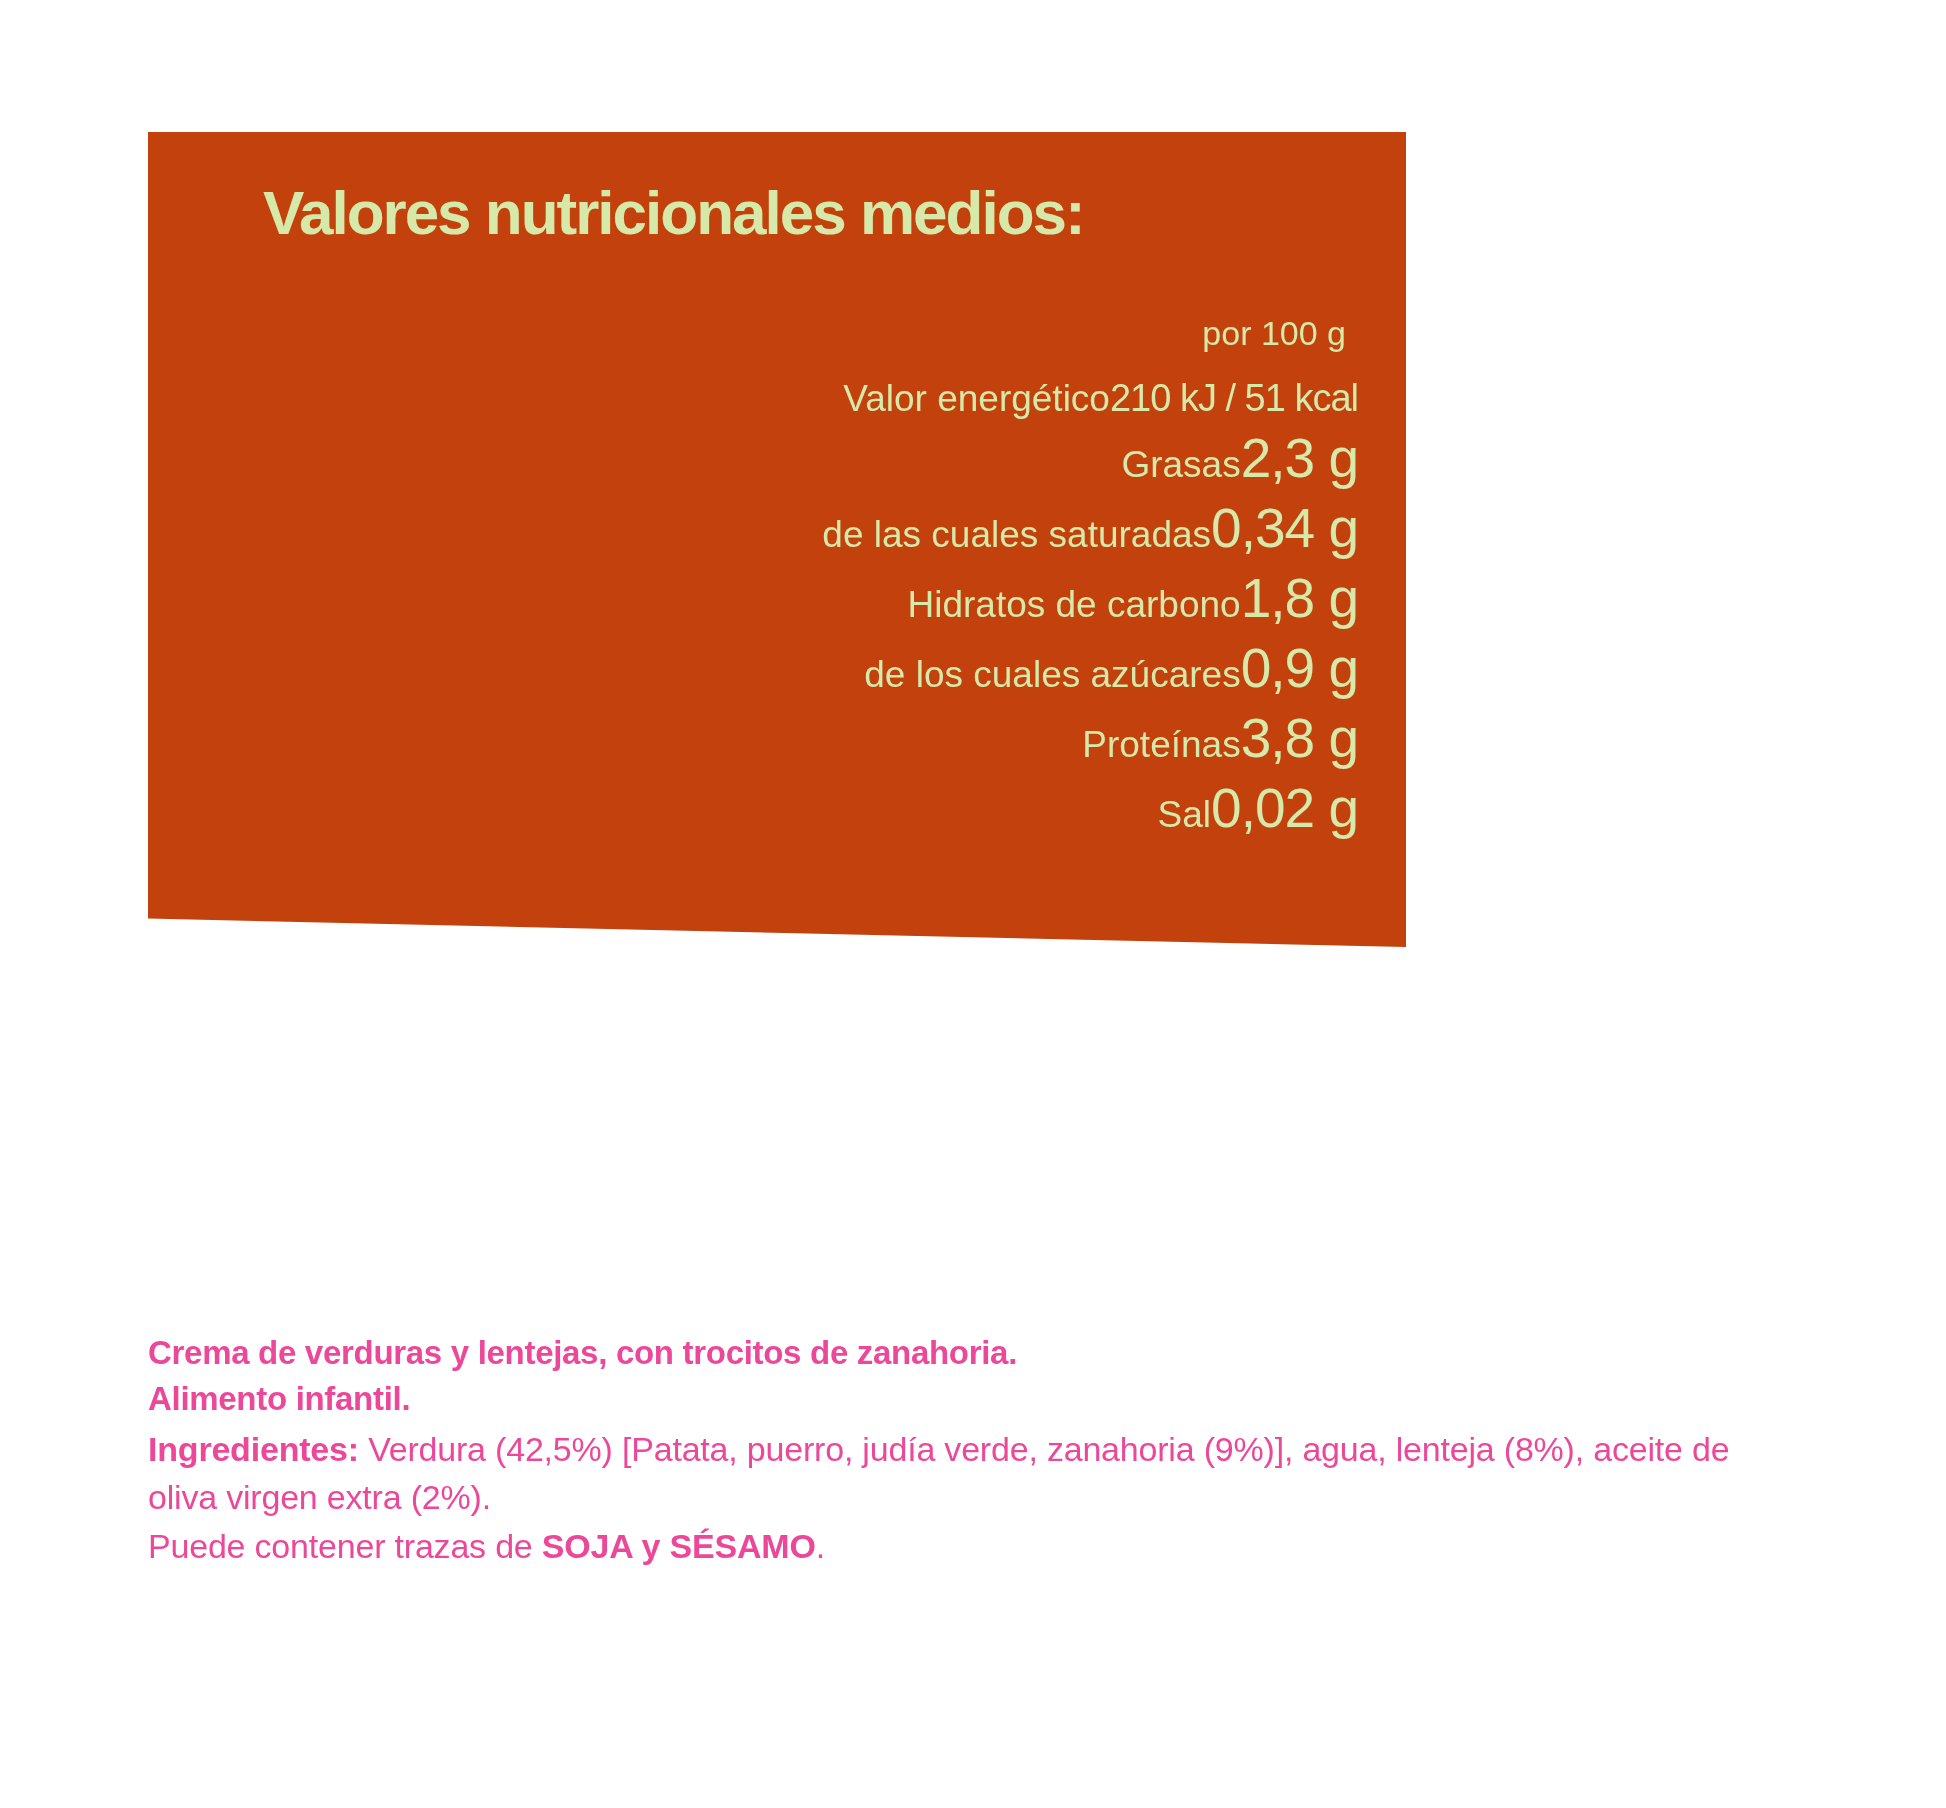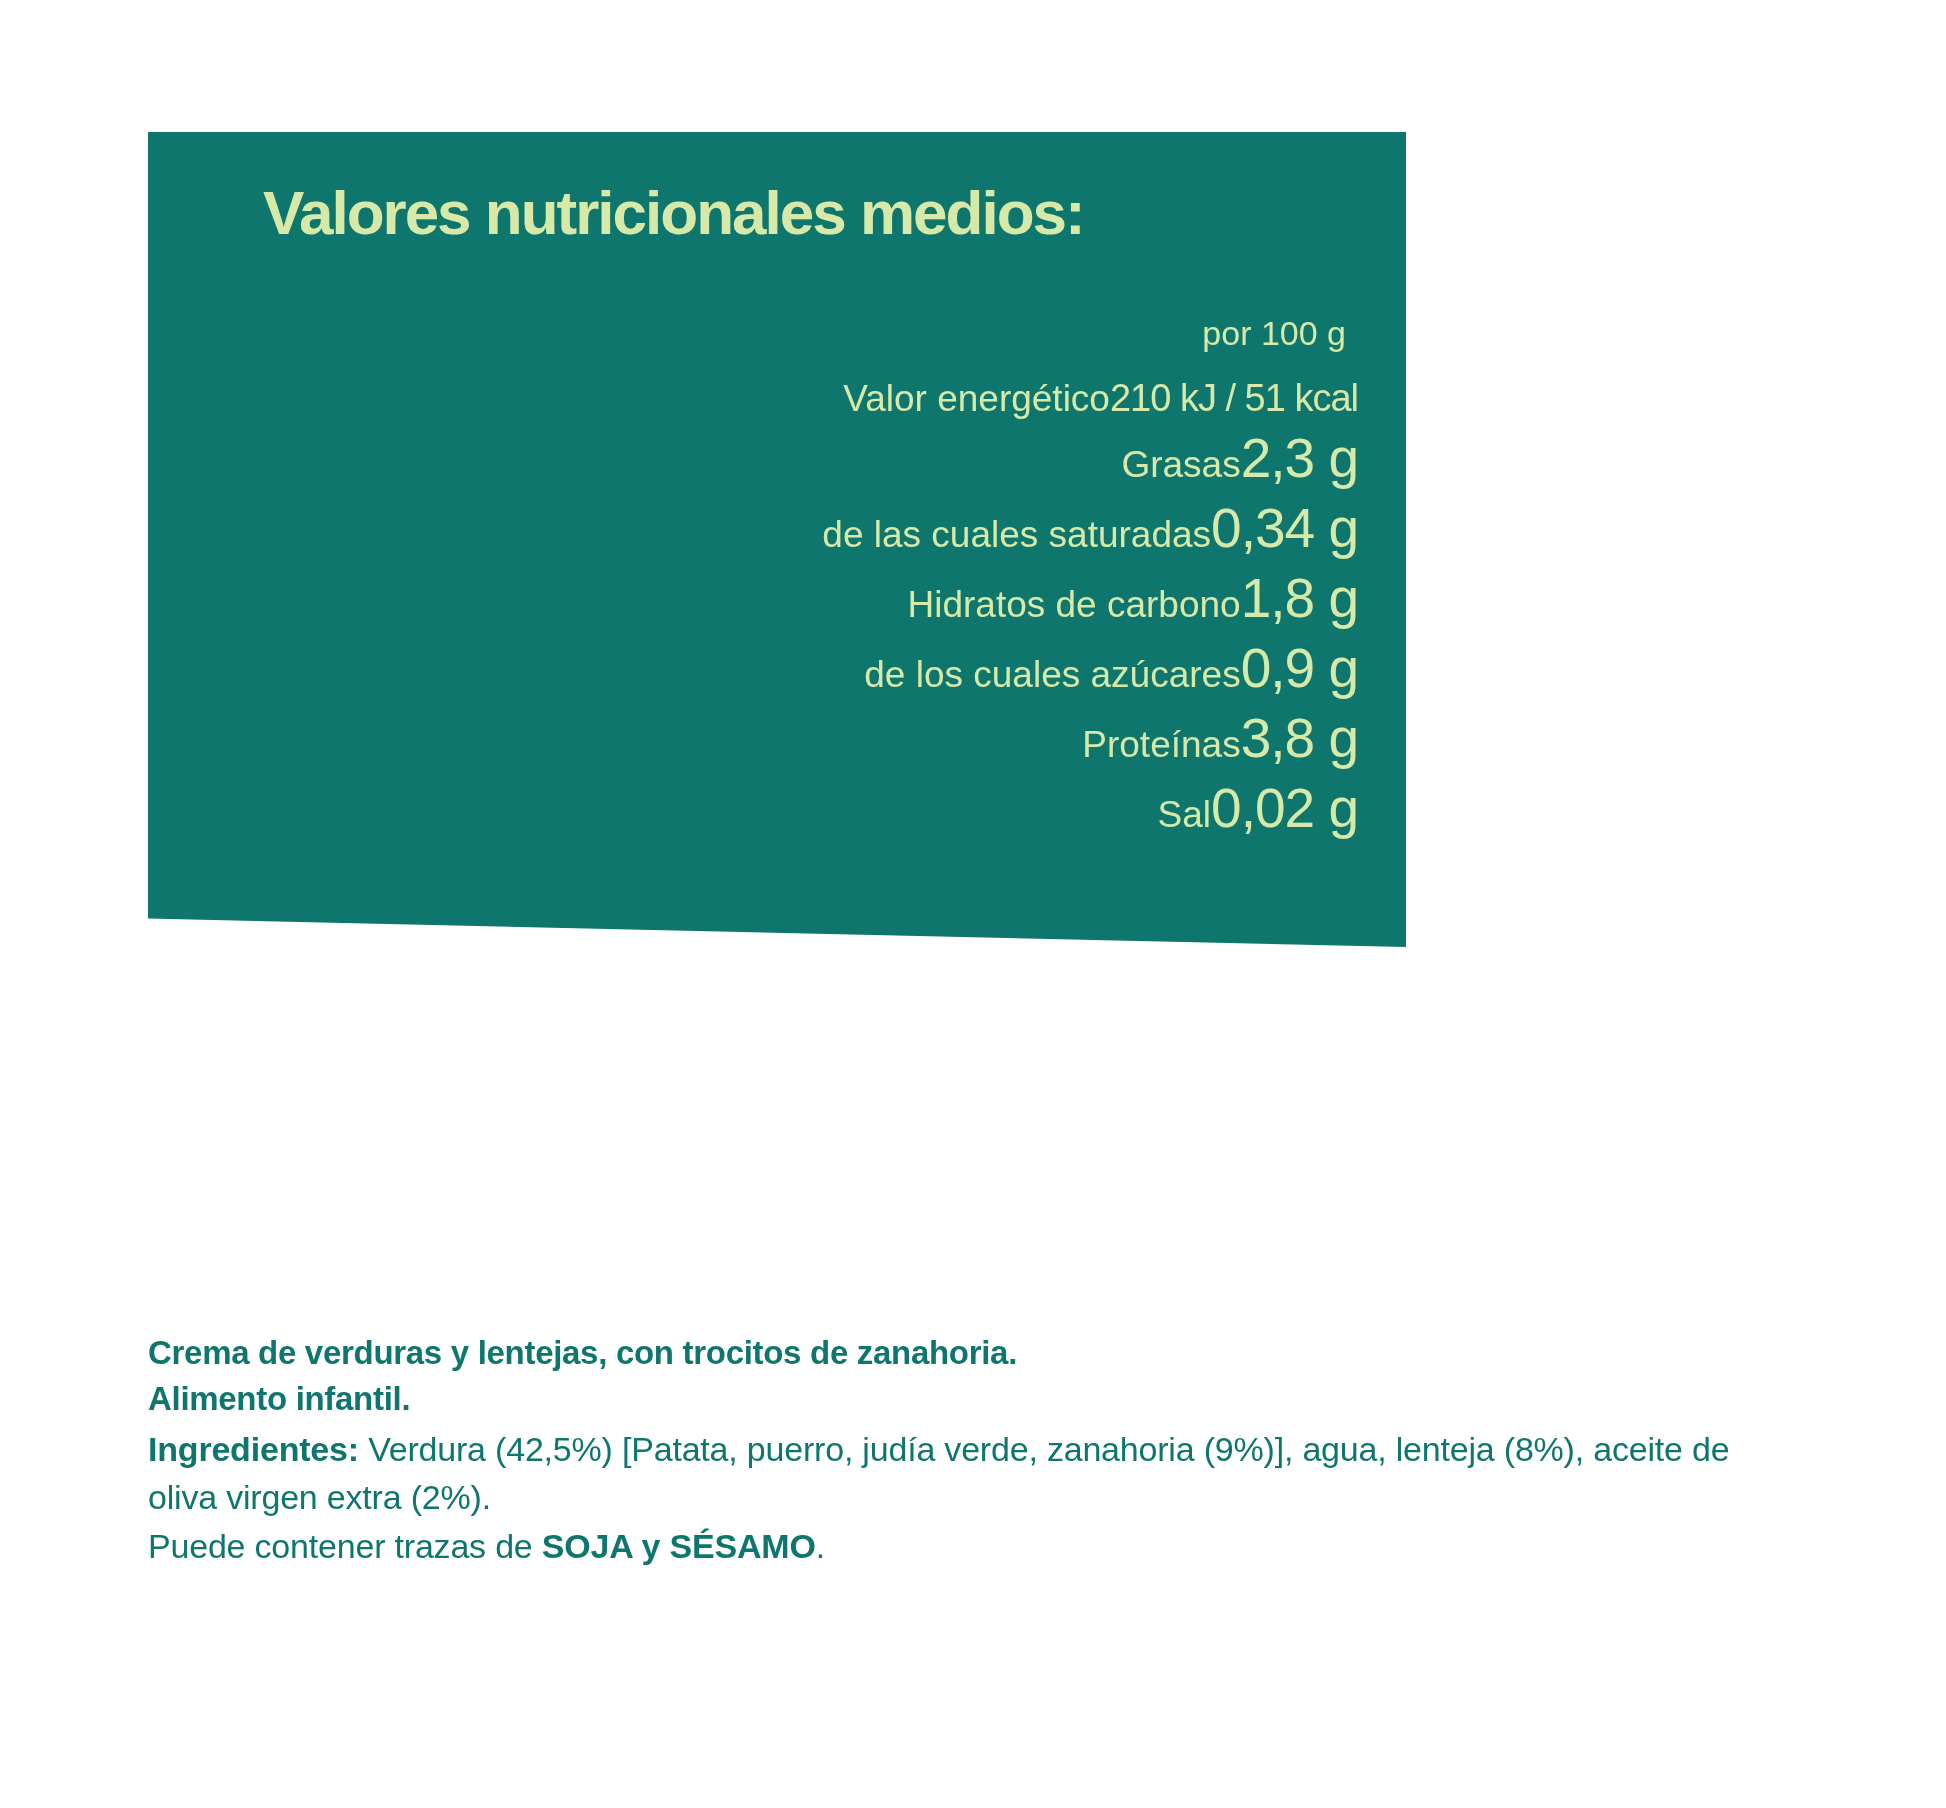--- a/index.html
+++ b/index.html
@@ -15,21 +15,21 @@
     overflow: hidden;
   }
 
   
   .panel {
     position: absolute;
     left: 148px;
     top: 132px;
     width: 1258px;
     height: 815px;
-    background: #0f766e;
+    background: #c2410c;
     
     clip-path: polygon(0 0, 100% 0, 100% 100%, 0 96.5%);
   }
 
   .panel-title {
     position: absolute;
     left: 115px;
     top: 48px;
     width: 1100px;
     color: #d7e9a8;
@@ -82,21 +82,21 @@
   .row.energy .value {
     font-size: 38px;
   }
 
   
   .bottom {
     position: absolute;
     left: 148px;
     top: 1330px;
     width: 1640px;
-    color: #0f766e;
+    color: #ec4899;
   }
   .bottom .headline {
     font-size: 33px;
     font-weight: 700;
     line-height: 1.38;
     letter-spacing: -0.3px;
     margin-bottom: 4px;
   }
   .bottom .ingredients {
     font-size: 34px;

